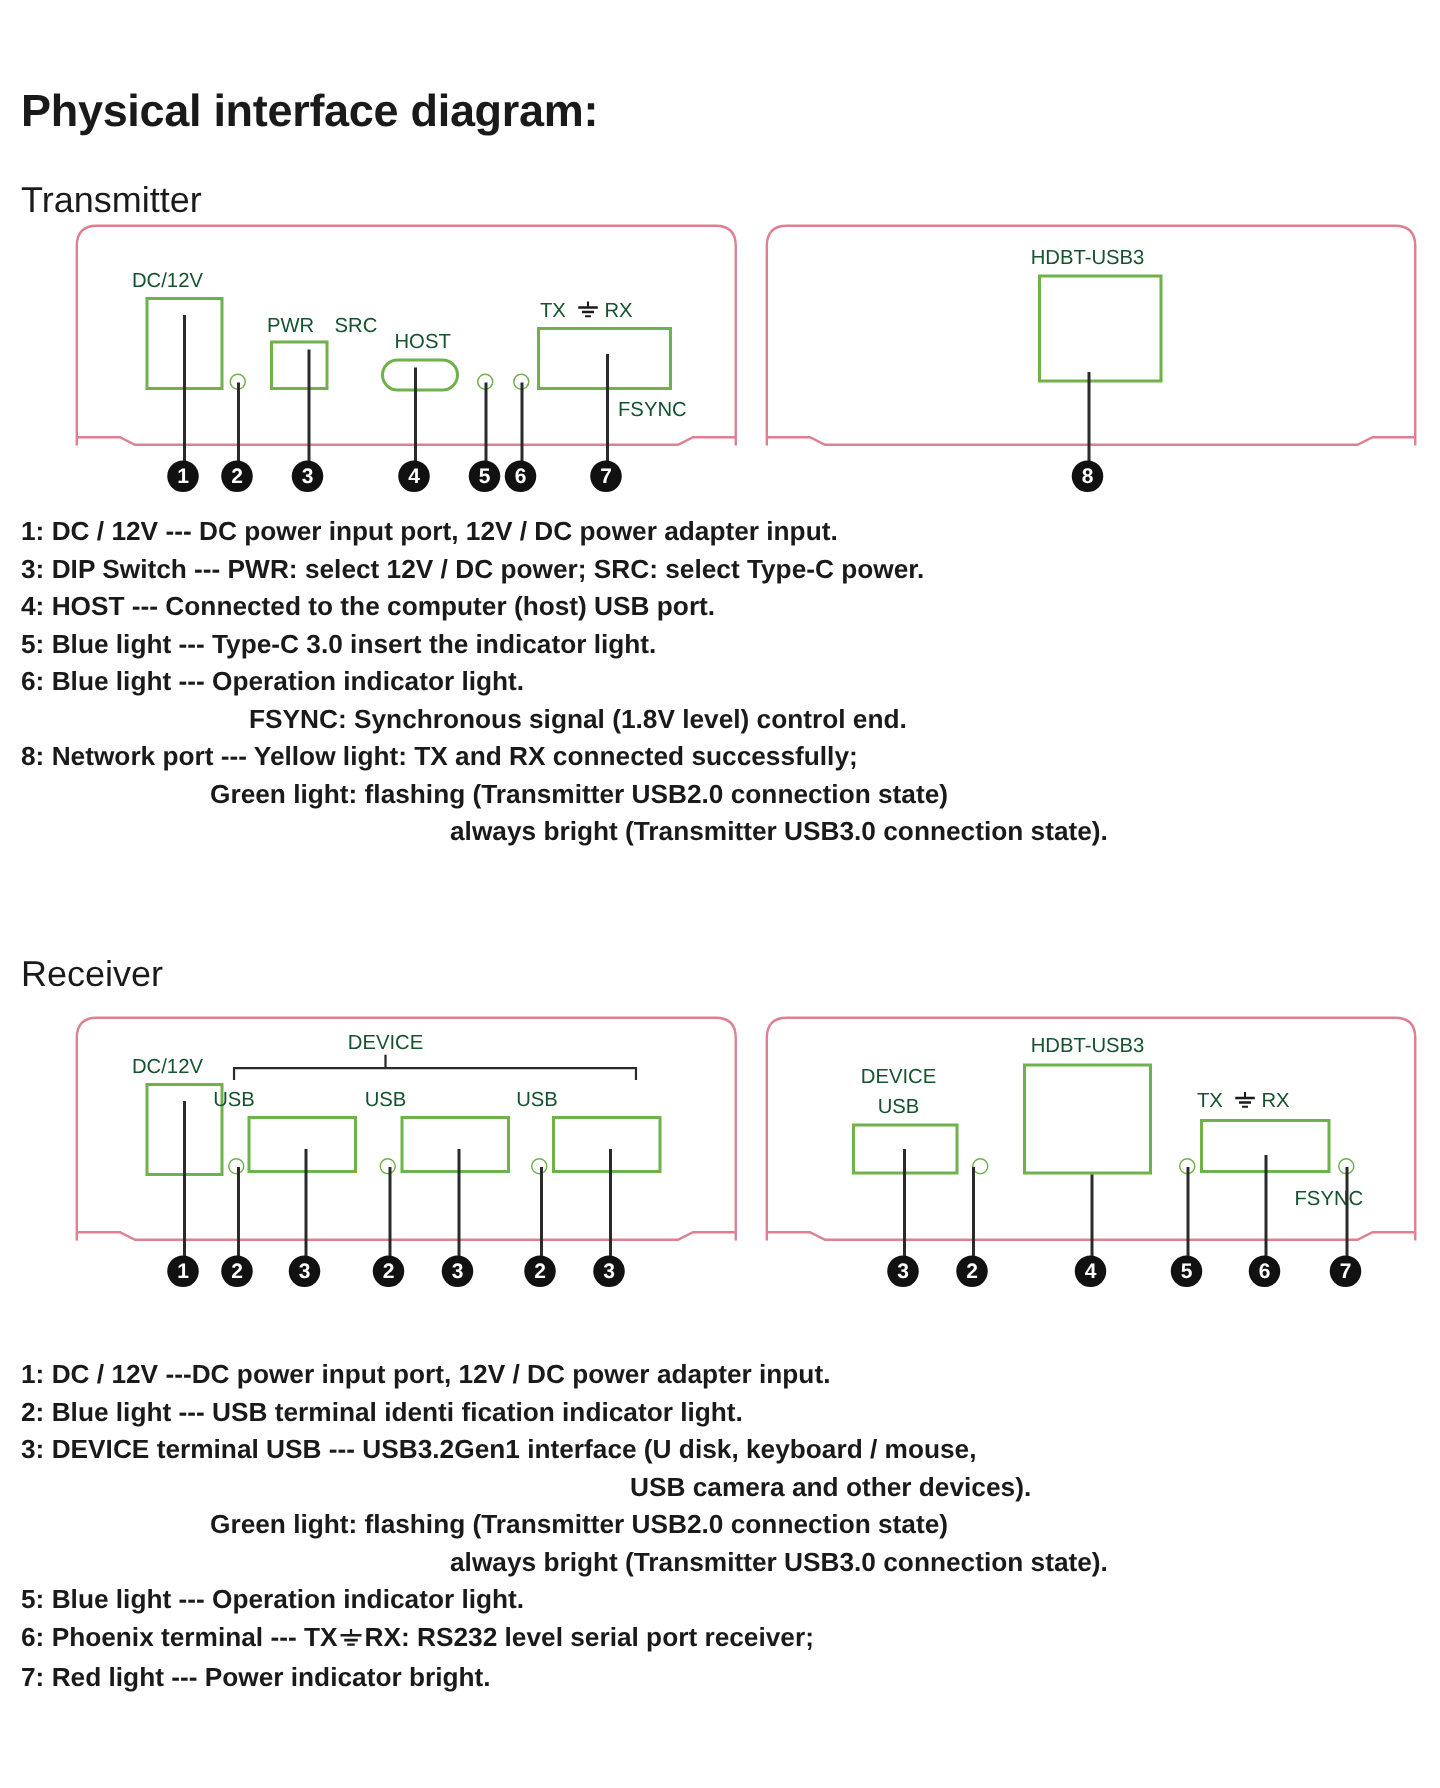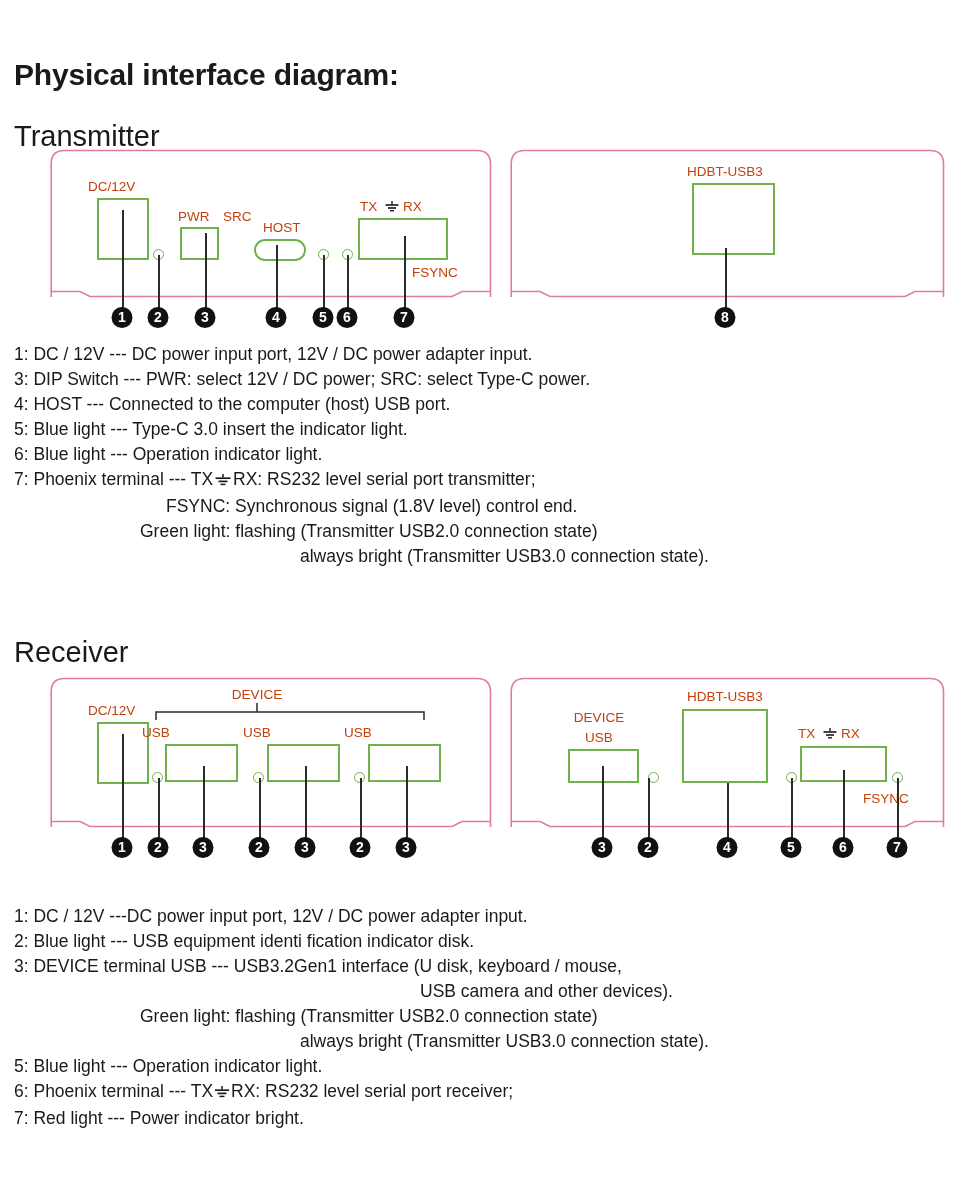--- a/index.html
+++ b/index.html
@@ -28,21 +28,21 @@
     left: 14px;
     top: 60px;
     font-size: 30px;
     font-weight: bold;
     letter-spacing: -0.2px;
     line-height: 1;
   }
   .section-title {
     position: absolute;
     left: 14px;
-    font-size: 29px;
+    font-size: 24px;
     font-weight: normal;
     line-height: 1;
   }
   #tx-title { top: 122px; }
   #rx-title { top: 638px; }
 
   
   .panel {
     position: absolute;
     box-sizing: border-box;
@@ -72,21 +72,21 @@
     border-radius: 50%;
     background: #ffffff;
   }
 
   
   .plabel {
     position: absolute;
     font-size: 13.5px;
     line-height: 1;
     white-space: nowrap;
-    color: #c2410c;
+    color: #14532d;
   }
   .plabel.center { transform: translateX(-50%); }
 
   
   .leader {
     position: absolute;
     width: 2px;
     background: #2b2b2b;
   }
   .bullet {
@@ -109,20 +109,21 @@
     position: absolute;
   }
 
   
   .legend {
     position: absolute;
     left: 14px;
     width: 930px;
     font-size: 17.5px;
     line-height: 25px;
+    font-weight: bold;
   }
   #tx-legend { top: 342px; }
   #rx-legend { top: 904px; }
   .legend .row { white-space: pre; }
   .legend .row.ind1 { padding-left: 152px; }
   .legend .row.ind4 { padding-left: 126px; }
   .legend .row.ind5 { padding-left: 406px; }
   .legend .row.ind6 { padding-left: 186px; }
   .legend .row.ind7 { padding-left: 286px; }
   .gnd { display: inline-block; vertical-align: -2px; }
@@ -202,27 +203,22 @@
 
   <div class="leader" style="left:725px; top:248px; height:61px;"></div>
   <div class="bullet" style="left:725px; top:307px;">8</div>
 
   <div class="legend" id="tx-legend">
     <div class="row">1: DC / 12V --- DC power input port, 12V / DC power adapter input.</div>
     <div class="row">3: DIP Switch --- PWR: select 12V / DC power; SRC: select Type-C power.</div>
     <div class="row">4: HOST --- Connected to the computer (host) USB port.</div>
     <div class="row">5: Blue light --- Type-C 3.0 insert the indicator light.</div>
     <div class="row">6: Blue light --- Operation indicator light.</div>
-    <div class="row"><span>7: Phoenix terminal --- TX</span><span class="gnd"><svg width="20" height="14" viewBox="0 0 20 14">
-            <line x1="10" y1="1" x2="10" y2="4.6" stroke="#1a1a1a" stroke-width="1.5"></line>
-            <line x1="2.5" y1="5.2" x2="17.5" y2="5.2" stroke="#1a1a1a" stroke-width="1.7"></line>
-            <line x1="5.5" y1="8.4" x2="14.5" y2="8.4" stroke="#1a1a1a" stroke-width="1.7"></line>
-            <line x1="7.5" y1="11.4" x2="12.5" y2="11.4" stroke="#1a1a1a" stroke-width="1.5"></line>
-          </svg></span><span>RX: RS232 level serial port transmitter;</span></div>
     <div class="row ind1">FSYNC: Synchronous signal (1.8V level) control end.</div>
+    <div class="row">8: Network port --- Yellow light: TX and RX connected successfully;</div>
     <div class="row ind4">Green light: flashing (Transmitter USB2.0 connection state)</div>
     <div class="row ind7">always bright (Transmitter USB3.0 connection state).</div>
   </div>
 
   <div class="section-title" id="rx-title">Receiver</div>
 
   <div class="panel" style="left:50px; top:676px; width:442px; height:152px;">
     <div class="shell">
       <svg width="442" height="152" viewBox="0 0 442 152">
         <path d="M1.2,151 L1.2,16 Q1.2,2.5 14.5,2.5 L427,2.5 Q440.5,2.5 440.5,16 L440.5,151" fill="none" stroke="#de7f92" stroke-width="1.6"></path>
@@ -312,21 +308,21 @@
 
   <div class="bullet" style="left:602px; top:837px;">3</div>
   <div class="bullet" style="left:648px; top:837px;">2</div>
   <div class="bullet" style="left:727px; top:837px;">4</div>
   <div class="bullet" style="left:791px; top:837px;">5</div>
   <div class="bullet" style="left:843px; top:837px;">6</div>
   <div class="bullet" style="left:897px; top:837px;">7</div>
 
   <div class="legend" id="rx-legend">
     <div class="row">1: DC / 12V ---DC power input port, 12V / DC power adapter input.</div>
-    <div class="row">2: Blue light --- USB equipment identi fication indicator disk.</div>
+    <div class="row">2: Blue light --- USB terminal identi fication indicator light.</div>
     <div class="row">3: DEVICE terminal USB --- USB3.2Gen1 interface (U disk, keyboard / mouse,</div>
     <div class="row ind5">USB camera and other devices).</div>
     <div class="row ind4">Green light: flashing (Transmitter USB2.0 connection state)</div>
     <div class="row ind7">always bright (Transmitter USB3.0 connection state).</div>
     <div class="row">5: Blue light --- Operation indicator light.</div>
     <div class="row"><span>6: Phoenix terminal --- TX</span><span class="gnd"><svg width="18" height="14" viewBox="0 0 18 14">
             <line x1="9" y1="1" x2="9" y2="4.6" stroke="#1a1a1a" stroke-width="1.5"></line>
             <line x1="2" y1="5.2" x2="16" y2="5.2" stroke="#1a1a1a" stroke-width="1.7"></line>
             <line x1="4.5" y1="8.4" x2="13.5" y2="8.4" stroke="#1a1a1a" stroke-width="1.7"></line>
             <line x1="6.5" y1="11.4" x2="11.5" y2="11.4" stroke="#1a1a1a" stroke-width="1.5"></line>

